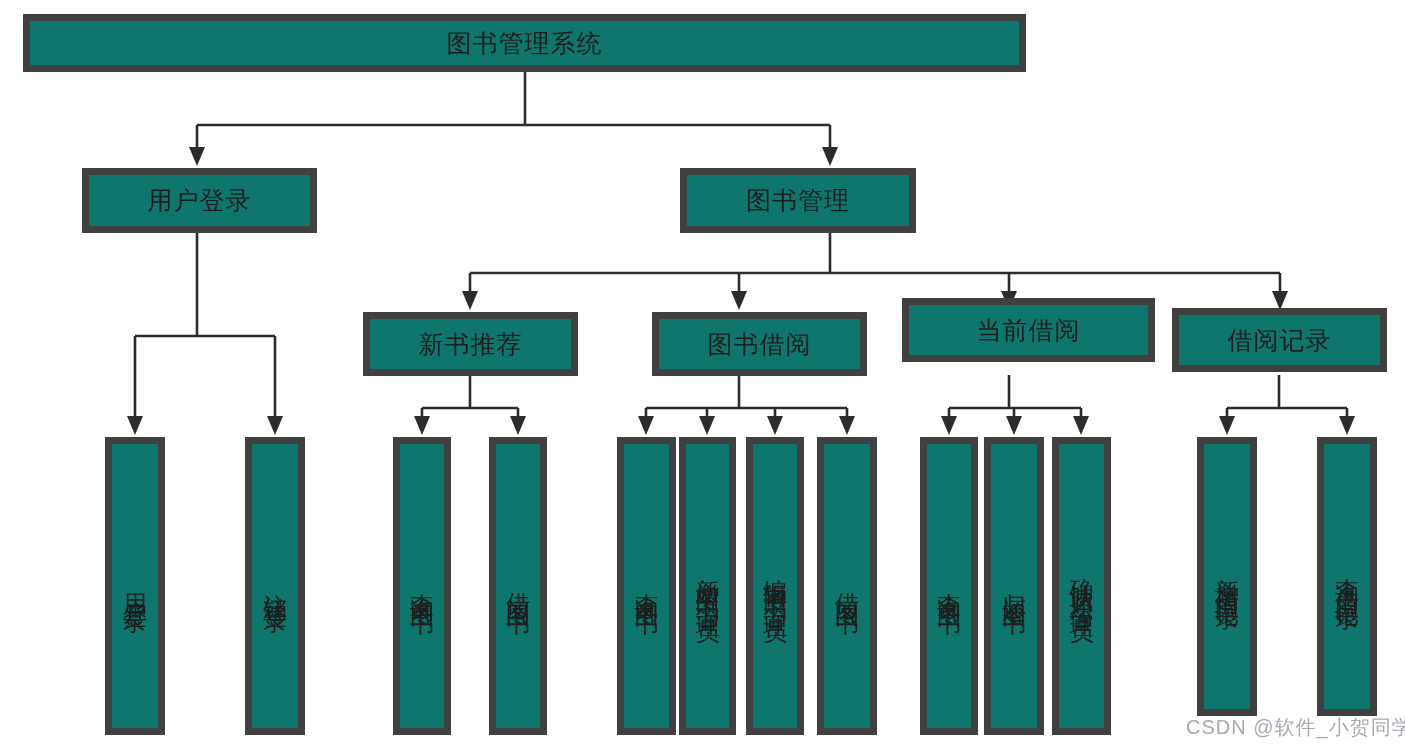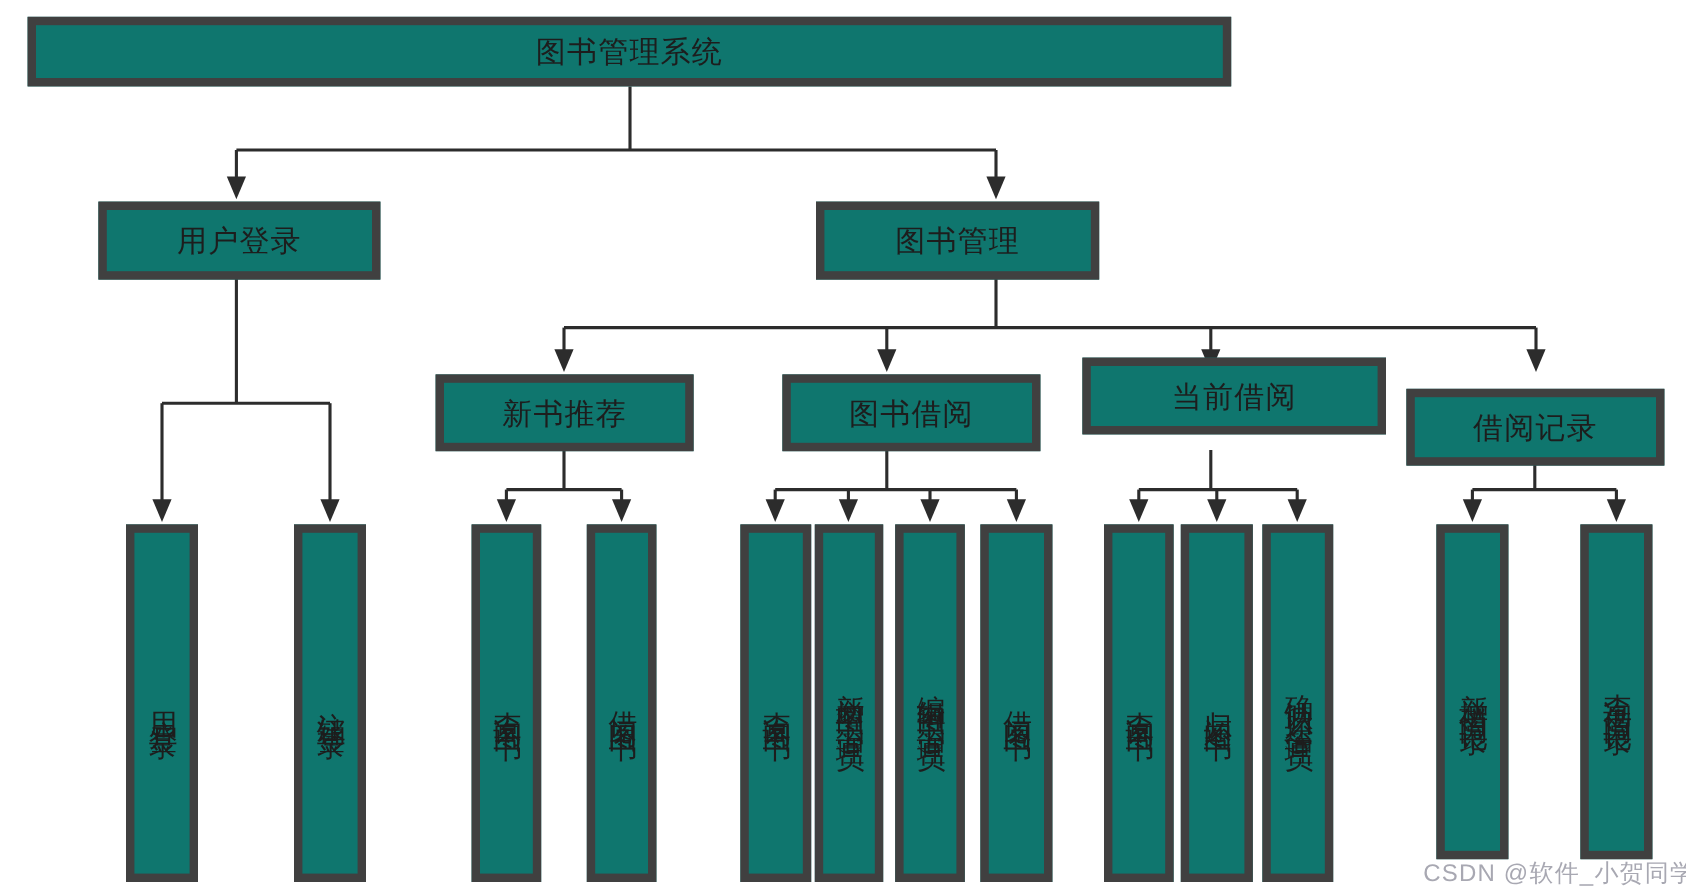--- a/index.html
+++ b/index.html
@@ -21,21 +21,21 @@
   }
   
   .b-root  { left:23px;  top:14px;  width:1003px; height:58px; }
   
   .b-login { left:82px;  top:168px; width:235px; height:65px; }
   .b-mgmt  { left:680px; top:168px; width:236px; height:65px; }
   
   .b-m0 { left:363px;  top:312px; width:215px; height:64px; }
   .b-m1 { left:632px;  top:312px; width:215px; height:64px;margin-left:20px; }
   .b-m2 { left:902px;  top:298px; width:253px; height:64px; }
-  .b-m3 { left:1172px; top:324px; width:215px; height:64px; }
+  .b-m3 { left:1172px; top:308px; width:215px; height:64px; }
   
   .leaf { top:437px; height:298px; }
   .b-la   { left:105px;  width:60px; }
   .b-lb   { left:245px;  width:60px; }
   .b-r0   { left:393px;  width:58px; }
   .b-r1   { left:489px;  width:58px; }
   .b-b0   { left:617px;  width:59px; }
   .b-b1   { left:679px;  width:57px; }
   .b-b2   { left:746px;  width:58px; }
   .b-b3   { left:817px;  width:60px; }

